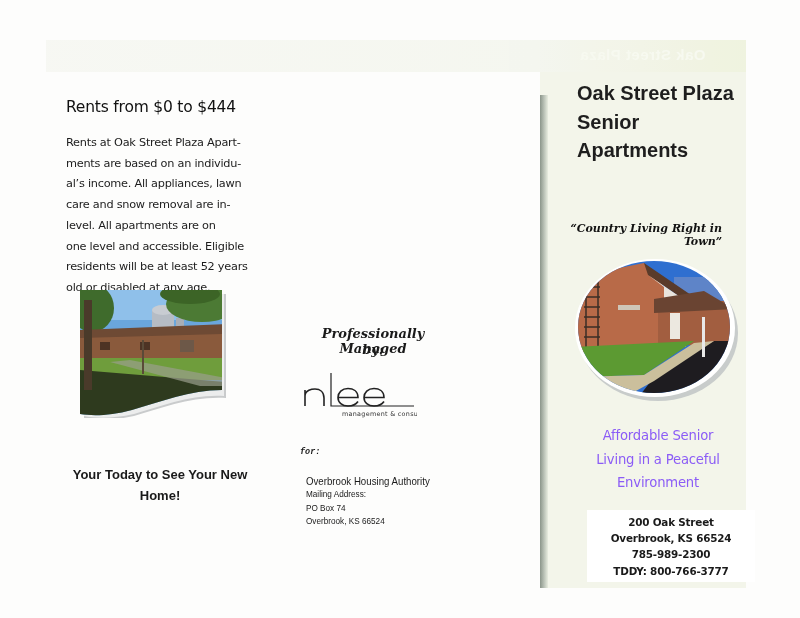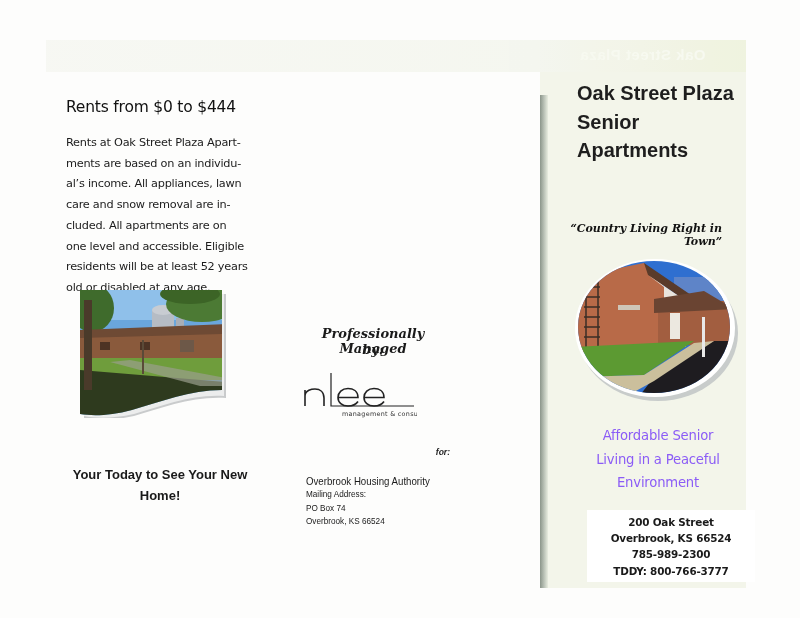--- a/index.html
+++ b/index.html
@@ -40,22 +40,22 @@
     .mid-panel { position: absolute; left: 270px; top: 0; width: 260px; height: 618px; }
     .managed-line {
       position: absolute; left: 28px; width: 150px; text-align: center;
       font-family: "DejaVu Serif", serif; font-style: italic; font-weight: bold;
       font-size: 13px; color: #1a1a1a;
     }
     .managed-1 { top: 326px; }
     .managed-2 { top: 342px; }
     .nlee-logo { position: absolute; left: 32px; top: 370px; width: 115px; height: 52px; }
     .for-label {
-      position: absolute; left: 30px; top: 447px; width: 150px; text-align: right;
-      font-family: Liberation Sans, sans-serif; font-style: italic; font-weight: bold; font-size: 8.5px;
+      position: absolute; left: 30px; top: 447px; width: 150px; text-align: left;
+      font-family: Liberation Mono, monospace; font-style: italic; font-weight: bold; font-size: 8.5px;
     }
     .authority {
       position: absolute; left: 36px; top: 474px; font-family: "Liberation Sans", sans-serif;
       color: #1a1a1a; transform: scaleX(0.88); transform-origin: left top;
     }
     .authority .org { font-size: 11px; line-height: 14px; }
     .authority .line { font-size: 9.3px; line-height: 13.5px; }
 
     
     .right-panel {
@@ -95,21 +95,21 @@
   <span class="ghost-text">Oak Street Plaza</span>
 </div>
 
 <section class="left-panel">
   <h2 class="rents-heading">Rents from $0 to $444</h2>
   <div class="rents-body">
     <div>Rents at Oak Street Plaza Apart-</div>
     <div>ments are based on an individu-</div>
     <div>al’s income. All appliances, lawn</div>
     <div>care and snow removal are in-</div>
-    <div>cluded.  All apartments are on</div>
+    <div>level.  All apartments are on</div>
     <div>one level and accessible.  Eligible</div>
     <div>residents will be at least 52 years</div>
     <div>old or disabled at any age.</div>
   </div>
 
   <svg class="photo-left" viewBox="0 0 146 128" aria-label="Apartment courtyard with lawn, trees and grain silo">
     <defs>
       <clipPath id="waveclip">
         <path d="M0 0 H142 V100 C110 100 80 112 52 120 C30 126 12 126 0 124 Z"></path>
       </clipPath>

